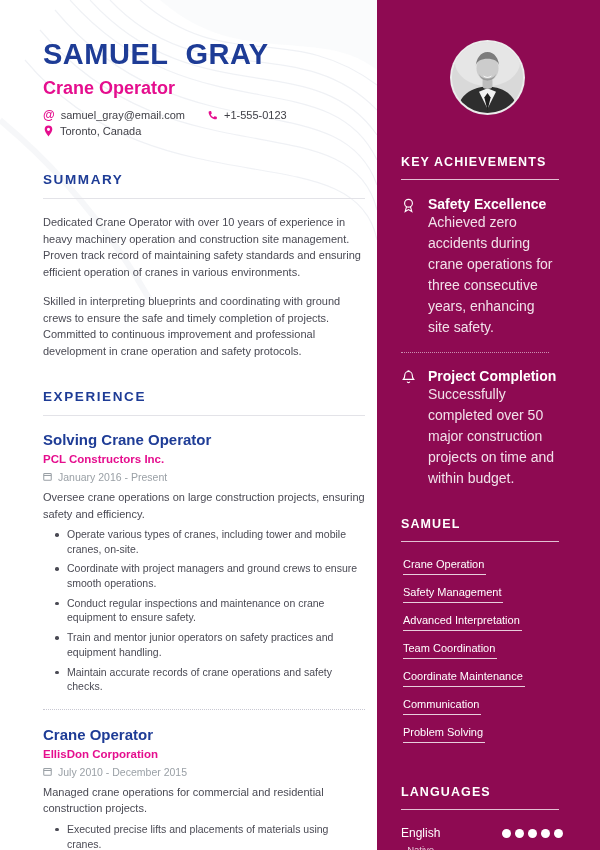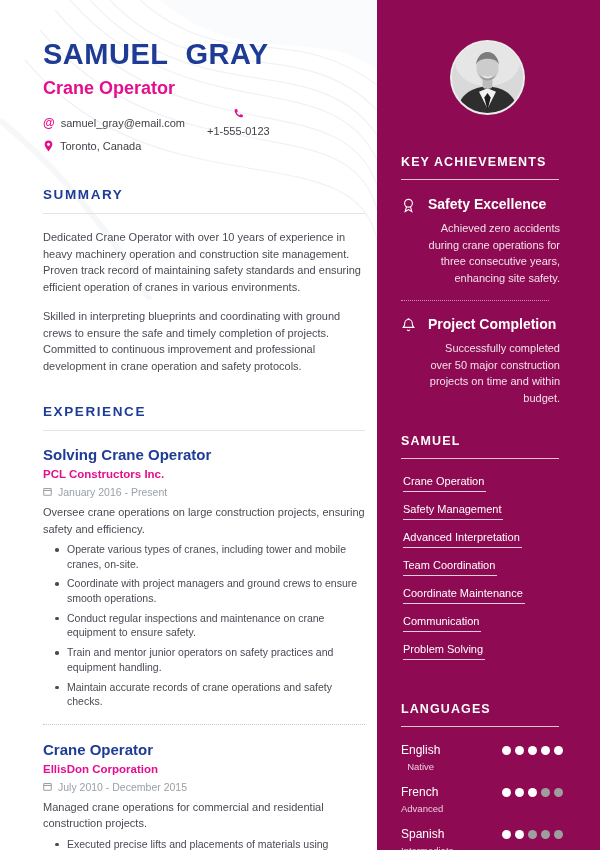--- a/index.html
+++ b/index.html
@@ -20,21 +20,21 @@
   }
   
   .waves{position:absolute;top:0;left:0;pointer-events:none;}
   
   .main{position:absolute;left:0;top:0;width:377px;height:780px;padding:38px 12px 0 43px;}
   .name{font-size:29px;font-weight:700;color:var(--heading-navy);letter-spacing:.5px;word-spacing:9px;}
   .title{font-size:18px;font-weight:700;color:var(--accent-pink);margin-top:7px;}
   .contact{margin-top:9px;font-size:11px;color:#3f3f46;}
   .contact-row{display:flex;align-items:center;gap:6px;margin-top:3px;flex-wrap:wrap;}
   .contact-item{display:flex;align-items:center;gap:6px;}
-  .contact-item + .contact-item{margin-left:16px;flex-direction:column;}
+  .contact-item + .contact-item{margin-left:16px;}
   .cicon{color:var(--accent-pink);display:inline-flex;align-items:center;}
   .at-glyph{font-weight:700;font-size:12px;}
   .section{margin-top:35px;}
   .section-h{font-size:13.5px;font-weight:700;letter-spacing:1.6px;color:var(--heading-navy);}
   .rule{border:none;border-top:1px solid var(--rule-gray);margin:11px 0 15px;width:322px;}
   .para{font-size:11px;line-height:1.5;color:var(--body-text);width:322px;}
   .para + .para{margin-top:13px;}
   .job{width:322px;}
   .job + .job-sep{border:none;border-top:1px dotted #c8c8d2;margin:15px 0 16px;width:322px;}
   .job-name{font-size:15px;font-weight:700;color:var(--heading-navy);}
@@ -47,21 +47,21 @@
   
   .sidebar{position:absolute;left:377px;top:0;width:223px;height:850px;background:var(--sidebar-bg);color:#fff;padding:0 26px 0 24px;}
   .photo-wrap{display:flex;justify-content:center;padding-top:40px;}
   .photo{width:75px;height:75px;border-radius:50%;overflow:hidden;border:2px solid rgba(255,255,255,.45);background:#dcdcdc;}
   .side-section{margin-top:40px;}
   .side-h{font-size:12.5px;font-weight:700;letter-spacing:1.1px;color:#fff;}
   .side-rule{border:none;border-top:1px solid rgba(255,255,255,.75);margin:10px 0 16px;width:158px;}
   .ach{display:flex;gap:9px;align-items:flex-start;}
   .ach-icon{flex:0 0 18px;margin-top:1px;color:#fff;}
   .ach-title{font-size:14px;font-weight:700;color:#fff;}
-  .ach-text{font-size:11px;line-height:1.5;color:rgba(255,255,255,.88);margin-top:8px;width:132px;text-align:right;}
+  .ach-text{font-size:14px;line-height:1.5;color:rgba(255,255,255,.88);margin-top:0;width:132px;}
   .ach-sep{border:none;border-top:1px dotted rgba(255,255,255,.55);margin:14px 0 15px;width:148px;}
   .skill{display:table;font-size:11px;color:#fff;padding:0 2px 4px 0;border-bottom:1px solid rgba(255,255,255,.8);margin:0 0 11px 2px;}
   .lang-row{display:flex;justify-content:space-between;align-items:flex-start;margin-top:13px;width:162px;}
   .lang-name{font-size:12px;color:#fff;}
   .lang-level{font-size:9.5px;color:rgba(255,255,255,.8);margin-top:4px;text-align:center;}
   .dots{display:flex;gap:4px;margin-top:3px;}
   .dot{width:9px;height:9px;border-radius:50%;}
   .dot.filled{background:var(--dot-filled);}
   .dot.empty{background:var(--dot-empty);}
 </style>

